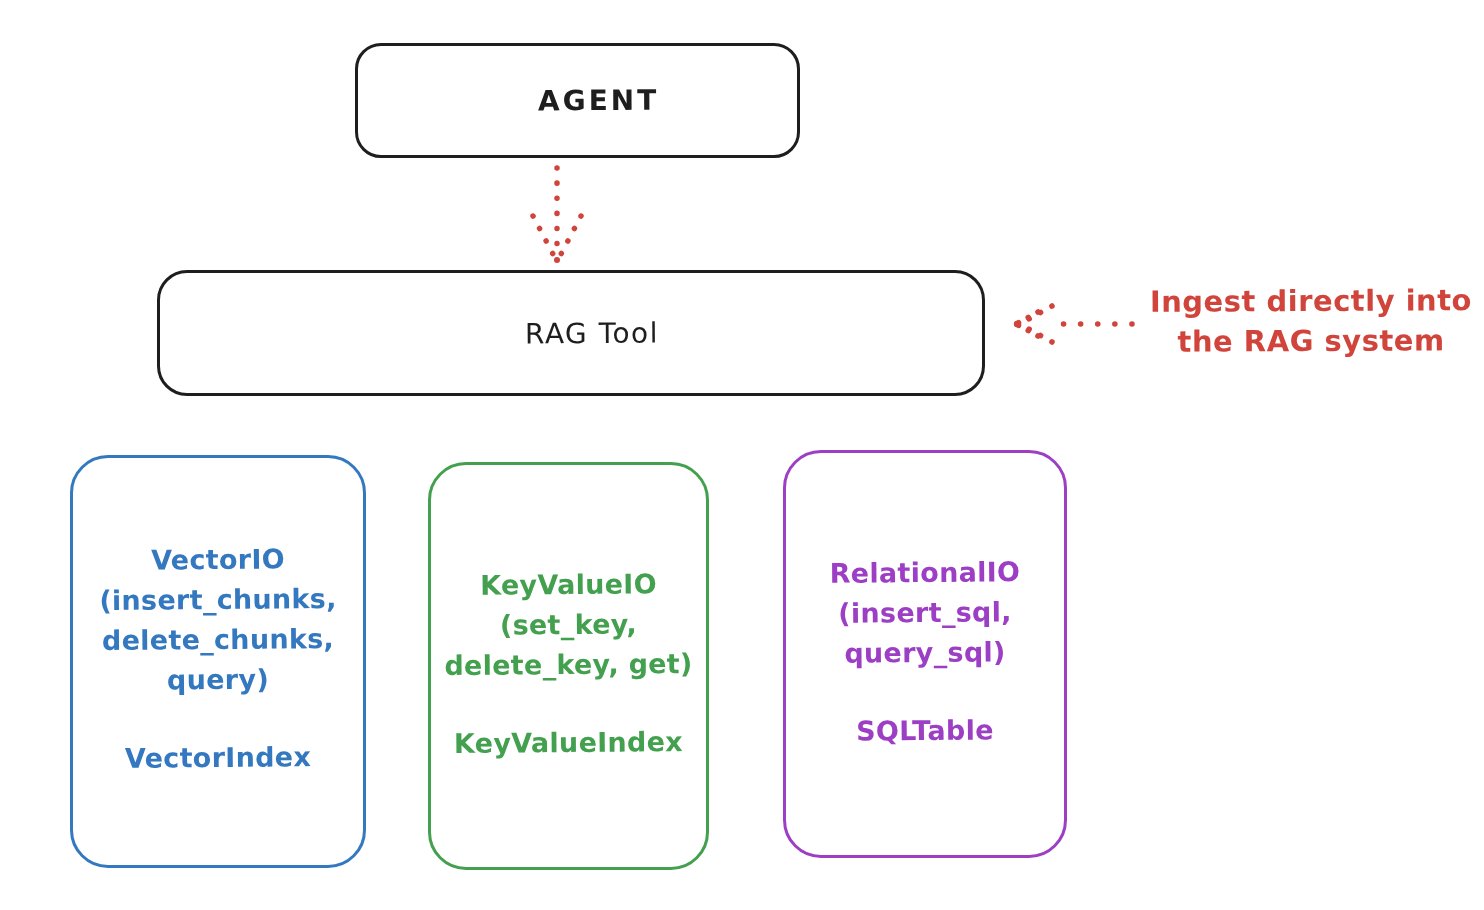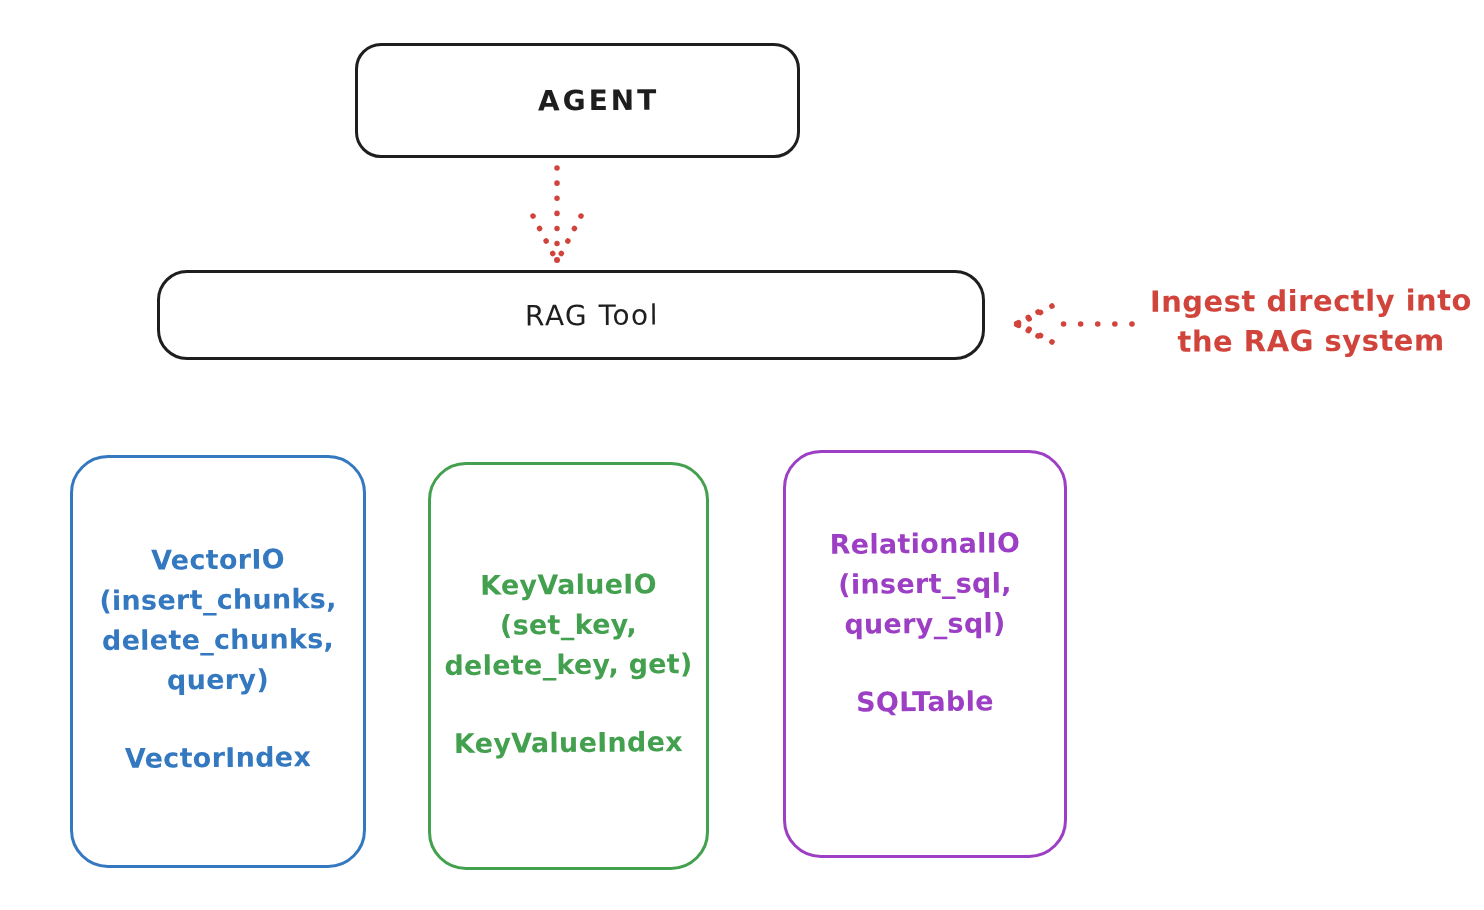--- a/index.html
+++ b/index.html
@@ -24,21 +24,21 @@
     align-items: center;
     justify-content: center;
     padding-left: 42px;
   }
   .node-agent {
     left: 355px; top: 43px;
     width: 445px; height: 115px;
   }
   .node-rag {
     left: 157px; top: 270px;
-    width: 828px; height: 90px;
+    width: 828px; height: 126px;
     border-radius: 30px;
   }
   .node-label {
     color: #1e1e1e;
     font-size: 28px;
     font-weight: 600;
     letter-spacing: 3px;
     transform: rotate(-0.4deg);
   }
   .node-rag .node-label { letter-spacing: 1.5px; font-weight: 500; }
@@ -84,21 +84,21 @@
   .io-box-keyvalue {
     left: 428px; top: 462px;
     width: 281px; height: 408px;
     border-color: #43a04e; color: #43a04e;
     padding-top: 100px;
   }
   .io-box-relational {
     left: 783px; top: 450px;
     width: 284px; height: 408px;
     border-color: #9c3fc4; color: #9c3fc4;
-    padding-top: 71px;
+    padding-top: 100px;
   }
   .io-lines div { transform: rotate(-0.5deg); }
   .io-index { margin-top: 38px; transform: rotate(-0.5deg); }
 </style>
 </head>
 <body>
 
 <div class="canvas">
 
   <div class="node node-agent">

